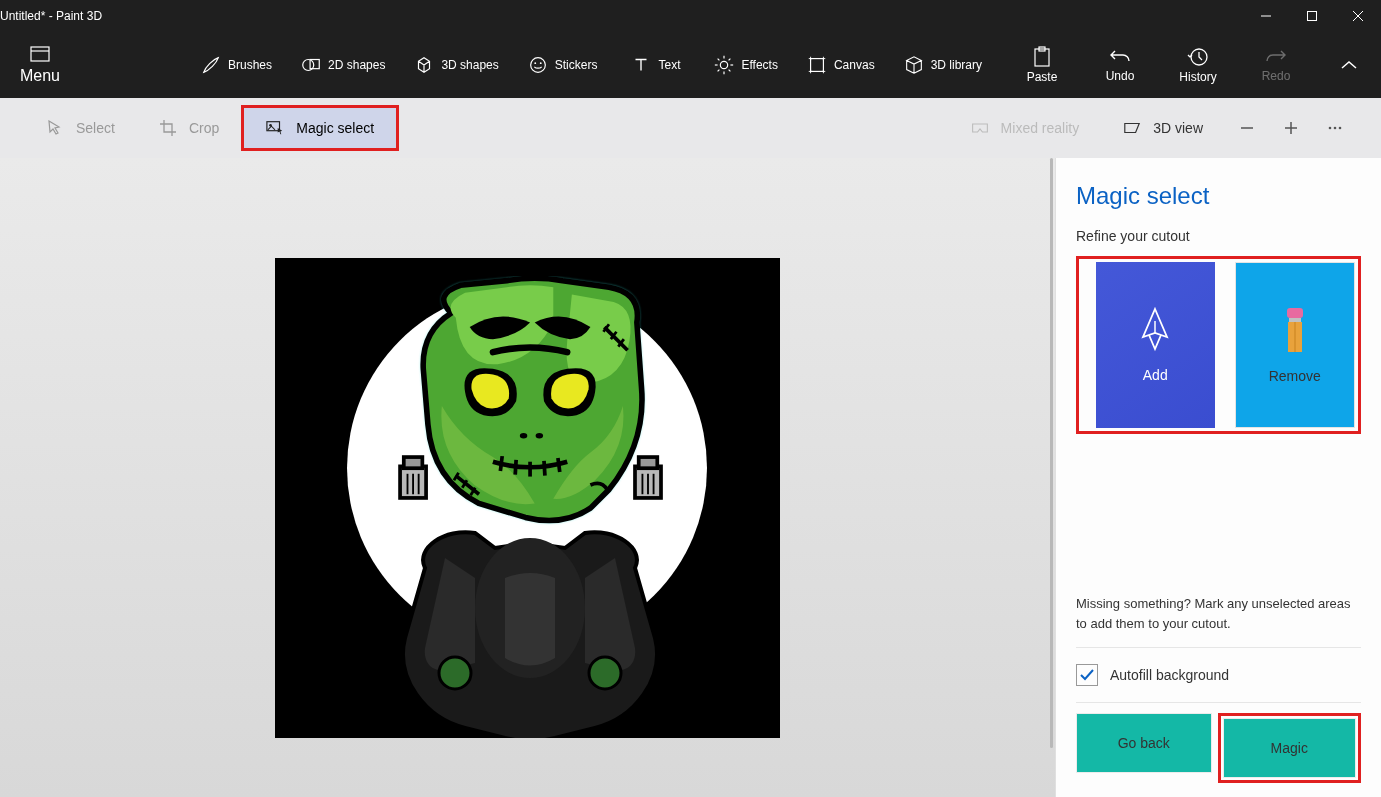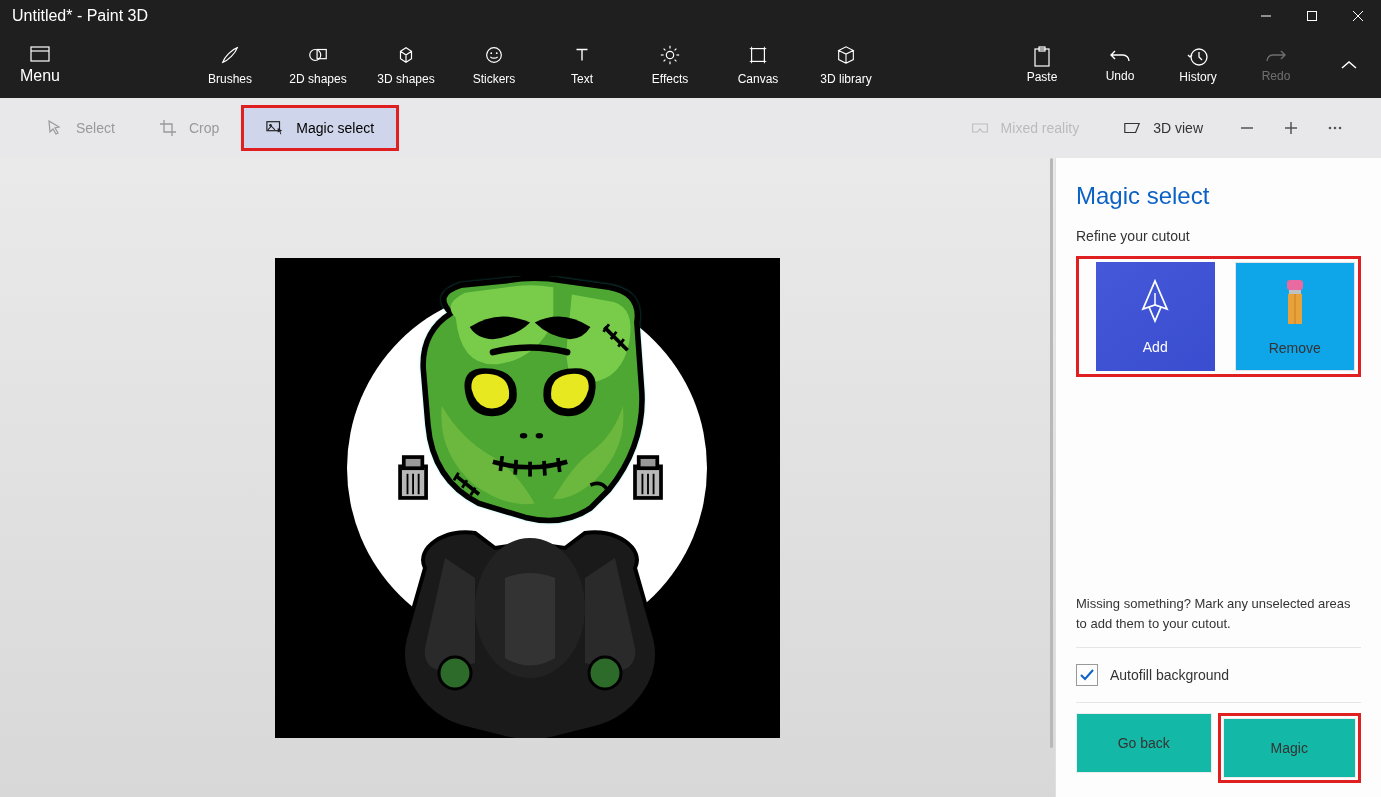--- a/index.html
+++ b/index.html
@@ -1,28 +1,28 @@
 <!DOCTYPE html>
 <html><head>
 <meta charset="utf-8">
 <style>
 * { margin: 0; padding: 0; box-sizing: border-box; font-family: "Segoe UI", sans-serif; }
 html, body { width: 1381px; height: 797px; overflow: hidden; background: #f0f0f0; }
 
 
-.titlebar { height: 32px; background: #1f1f1f; color: #fff; display: flex; align-items: center; padding-left: 12px; font-size: 16px; }
+.titlebar { height: 32px; background: #1f1f1f; color: #fff; display: flex; align-items: center; font-size: 12px; }
 .titlebar .title { flex: 1; }
 .titlebar .winbtn { width: 46px; height: 32px; display: flex; align-items: center; justify-content: center; color: #fff; }
 .titlebar .winbtn svg { width: 10px; height: 10px; }
 
 
 .ribbon { height: 66px; background: #1f1f1f; display: flex; align-items: stretch; color: #fff; justify-content: space-between; }
 .ribbon .menu { width: 80px; display: flex; flex-direction: column; align-items: center; justify-content: center; gap: 4px; }
 .ribbon .tools { display: flex; margin-left: 120px; gap: 28px; align-items: stretch; }
-.ribbon .tool { display: flex; flex-direction: column; align-items: center; justify-content: center; gap: 6px; font-size: 12px; min-width: 60px; }
+.ribbon .tool { display: flex; align-items: center; justify-content: center; gap: 6px; font-size: 12px; min-width: 60px; }
 .ribbon .tool svg { width: 22px; height: 22px; }
 .ribbon .right { margin-left: auto; display: flex; gap: 24px; align-items: stretch; padding-right: 10px; }
 .ribbon .rtool { display: flex; flex-direction: column; align-items: center; justify-content: center; gap: 2px; font-size: 12px; min-width: 54px; }
 .ribbon .rtool.disabled { opacity: 0.35; }
 .ribbon .expand { width: 44px; display: flex; align-items: center; justify-content: center; }
 
 
 .subbar { height: 60px; background: #e8e8ea; display: flex; align-items: center; padding: 0 24px; }
 .subbar .sbtn { display: flex; align-items: center; gap: 12px; height: 46px; padding: 0 22px; font-size: 14px; color: #999; }
 .subbar .sbtn.active { background: #cfd5ea; color: #000; border: 3px solid #e02020; }
@@ -36,21 +36,21 @@
 .canvas-area { flex: 1; background: linear-gradient(180deg, #eaeaea, #d8d8d8); display: flex; align-items: flex-start; justify-content: center; padding-top: 100px; position: relative; }
 .canvas { width: 505px; height: 480px; background: #000; position: relative; overflow: hidden; }
 .scrollbar-track { position: absolute; right: 0; top: 0; width: 12px; height: 100%; }
 .scrollbar-thumb { position: absolute; right: 2px; top: 0; width: 3px; height: 590px; background: #b8b8b8; border-radius: 2px; }
 
 
 .panel { width: 326px; background: #fdfdfd; border-left: 1px solid #e0e0e0; padding: 24px 20px 14px 20px; display: flex; flex-direction: column; }
 .panel h1 { color: #0b62c4; font-weight: 400; font-size: 24px; margin-bottom: 18px; }
 .panel .subtitle { font-size: 14px; color: #333; margin-bottom: 12px; }
 .refine-box { border: 3.5px solid #e02020; padding: 3px; display: flex; gap: 6px; margin-bottom: 8px; }
-.refine-btn { flex: 1; height: 109px; display: flex; flex-direction: column; align-items: center; justify-content: center; gap: 14px; font-size: 14px; border: 1px solid #e4e4e4; margin-left: 14px; }
+.refine-btn { flex: 1; height: 166px; display: flex; flex-direction: column; align-items: center; justify-content: center; gap: 14px; font-size: 14px; border: 1px solid #e4e4e4; margin-left: 14px; }
 .refine-btn.add { background: linear-gradient(145deg, #4458d8, #3a4dd0); color: #fff; border: none; }
 .refine-btn.remove { background: #0ea5e9; color: #333; }
 .panel .hint { margin-top: auto; font-size: 13px; color: #333; line-height: 1.5; padding-bottom: 14px; border-bottom: 1px solid #e6e6e6; }
 .panel .autofill { display: flex; align-items: center; gap: 12px; padding: 16px 0; font-size: 14px; color: #333; border-bottom: 1px solid #e6e6e6; }
 .checkbox { width: 22px; height: 22px; border: 1.5px solid #999; display: flex; align-items: center; justify-content: center; }
 .checkbox svg { width: 16px; height: 16px; }
 .panel .actions { display: flex; gap: 6px; padding-top: 10px; }
 .panel .actions .abtn { flex: 1; height: 60px; display: flex; align-items: center; justify-content: center; font-size: 14px; background: #14b8a6; color: #333; border: 1px solid #ececec; }
 .done-wrap { flex: 1; border: 3.5px solid #e02020; padding: 2px; }
 .done-wrap .abtn { width: 100%; height: 100%; }

